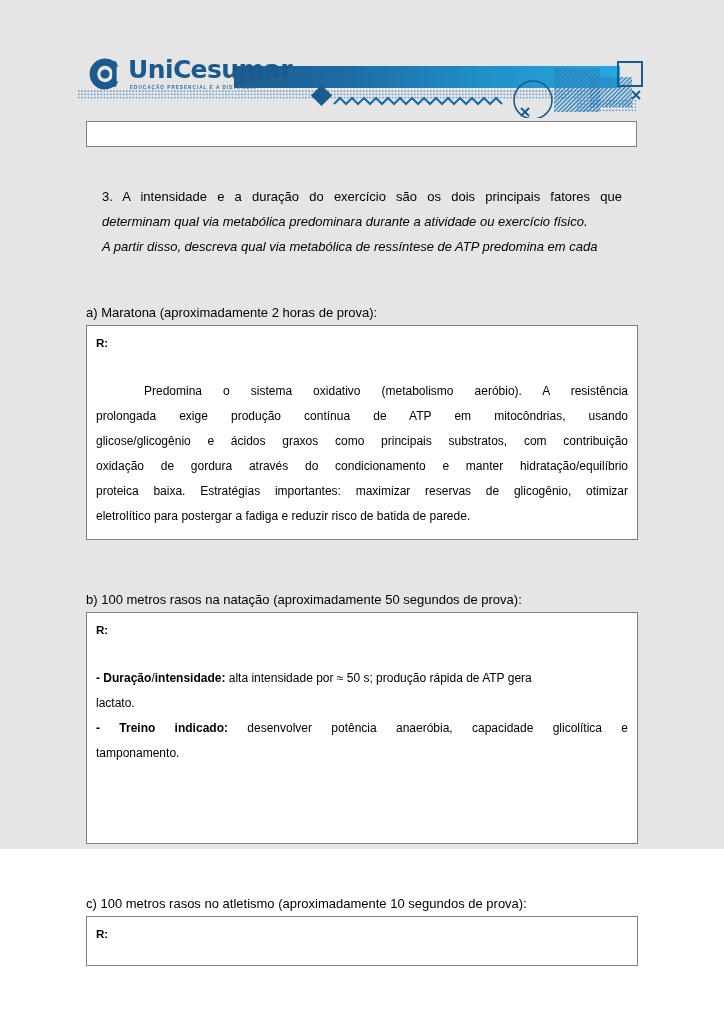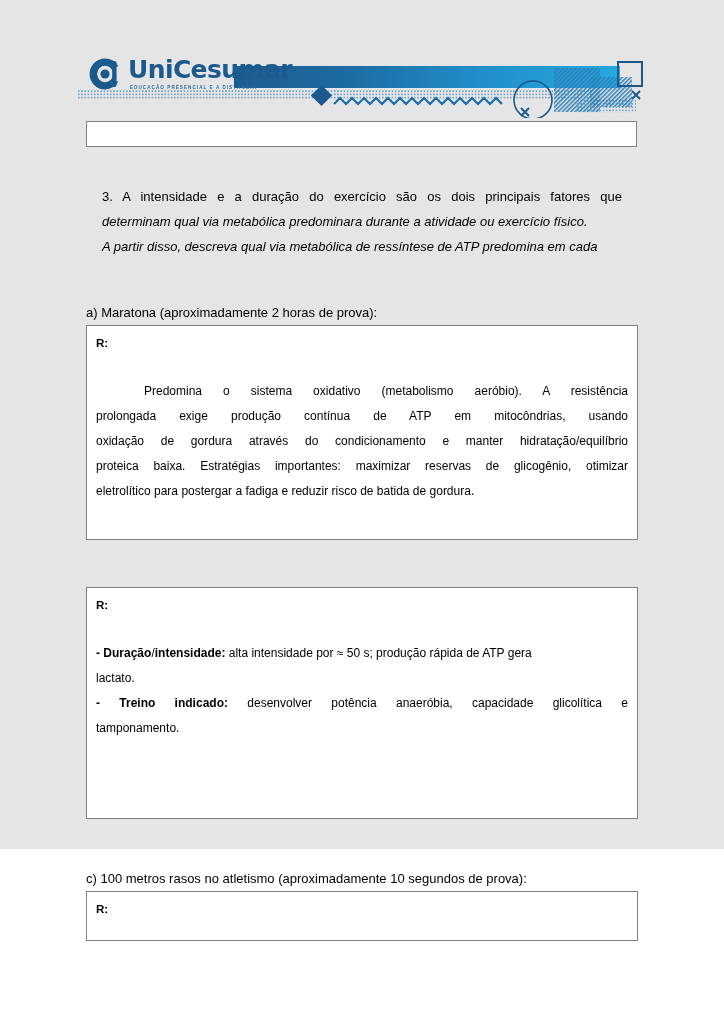--- a/index.html
+++ b/index.html
@@ -231,28 +231,30 @@
 
     <div class="spacer-lg"></div>
 
     <p class="q-label">a) Maratona (aproximadamente 2 horas de prova):</p>
 
     <div class="answer-box box-a">
       <p class="r-tag">R:</p>
       <div class="blank-line"></div>
       <p class="just-all indent">Predomina o sistema oxidativo (metabolismo aeróbio). A resistência</p>
       <p class="just-all">prolongada exige produção contínua de ATP em mitocôndrias, usando</p>
+      <p class="just-all">glicose/glicogênio e ácidos graxos como principais substratos, com contribuição</p>
       <p class="just-all">oxidação de gordura através do condicionamento e manter hidratação/equilíbrio</p>
       <p class="just-all">proteica baixa. Estratégias importantes: maximizar reservas de glicogênio, otimizar</p>
-      <p>eletrolítico para postergar a fadiga e reduzir risco de batida de gordura.</p>
+      <p>eletrolítico para postergar a fadiga e reduzir risco de batida de parede.</p>
     </div>
 
     <div class="spacer-lg"></div>
     <div class="spacer-md"></div>
 
+    <p class="q-label">b) 100 metros rasos na natação (aproximadamente 50 segundos de prova):</p>
 
     <div class="answer-box box-b">
       <p class="r-tag">R:</p>
       <div class="blank-line"></div>
 
 
 
       <p><span class="bold">-</span> <span class="bold">Duração</span><span>/</span><span class="bold">intensidade:</span> <span>alta intensidade por ≈ 50 s; produção rápida de ATP gera</span></p>
       <p>lactato.</p>
 

